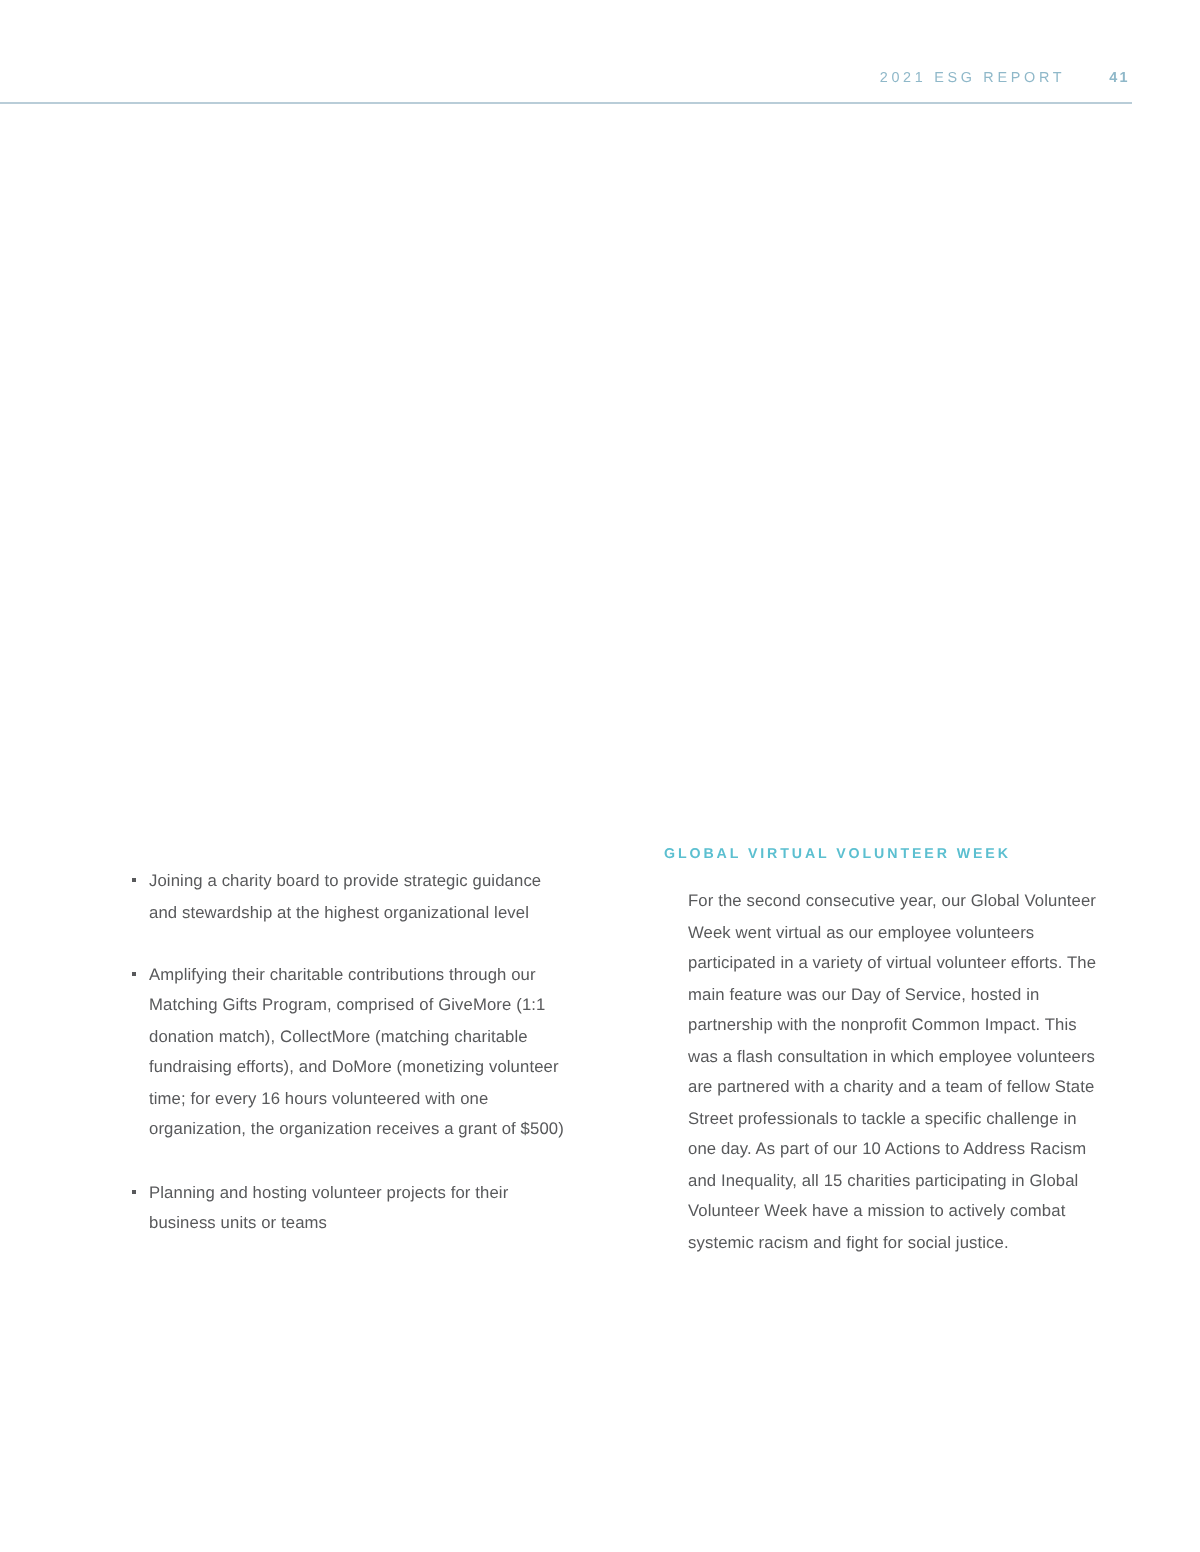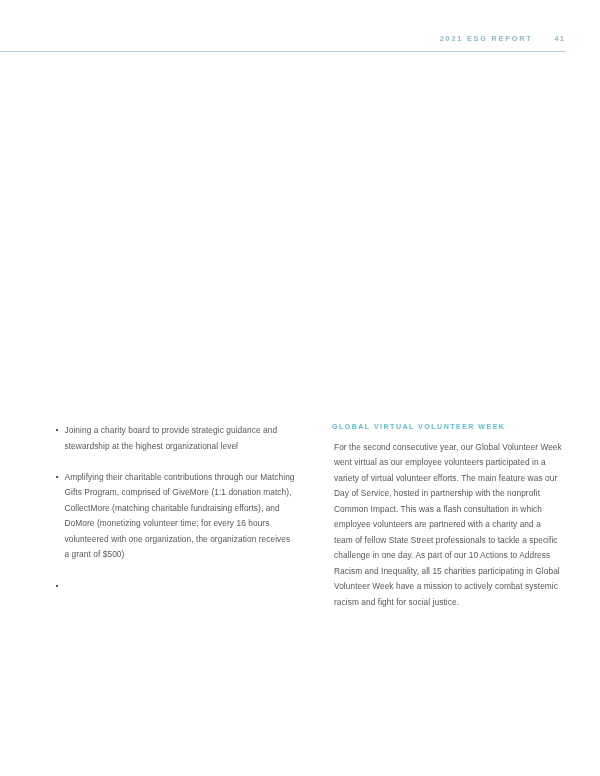--- a/index.html
+++ b/index.html
@@ -27,21 +27,21 @@
     position: absolute;
     right: 35px;
     top: 34px;
     display: flex;
     align-items: baseline;
     gap: 22px;
   }
   .header-report-title {
     font-size: 7.2px;
     letter-spacing: 1.85px;
-    font-weight: 700;
+    font-weight: 400;
     color: #8fb8c9;
     white-space: nowrap;
   }
   .header-page-number {
     font-size: 7.2px;
     letter-spacing: 1.2px;
     font-weight: 700;
     color: #8fb8c9;
   }
   .header-rule {
@@ -70,21 +70,21 @@
     width: 240px;
   }
   .column-right {
     left: 332px;
     width: 232px;
   }
 
   
   .bullet-list {
     list-style: none;
-    margin: 0;
+    margin: 10px;
     padding: 0;
   }
   .bullet-item {
     position: relative;
     padding-left: 8.5px;
     margin-bottom: 15.6px;
     font-size: 8.35px;
     line-height: 15.55px;
     color: #58595b;
     letter-spacing: 0.06px;
@@ -104,21 +104,21 @@
   
   .section-heading {
     font-size: 7.1px;
     font-weight: 700;
     letter-spacing: 1.45px;
     color: #5bbfd0;
     margin: 0 0 8.5px 0;
     white-space: nowrap;
   }
   .body-paragraph {
-    margin: 2px;
+    margin: 12px;
     font-size: 8.35px;
     line-height: 15.55px;
     color: #58595b;
     letter-spacing: 0.06px;
   }
 </style>
 </head>
 <body>
 
 <div class="page-header">
@@ -136,20 +136,21 @@
       <li class="bullet-item">
         <span class="bullet-marker"></span>
         <span>Joining a charity board to provide strategic guidance and stewardship at the highest organizational level</span>
       </li>
       <li class="bullet-item">
         <span class="bullet-marker"></span>
         <span>Amplifying their charitable contributions through our Matching Gifts Program, comprised of GiveMore (1:1 donation match), CollectMore (matching charitable fundraising efforts), and DoMore (monetizing volunteer time; for every 16 hours volunteered with one organization, the organization receives a grant of $500)</span>
       </li>
       <li class="bullet-item">
         <span class="bullet-marker"></span>
+        <span>Planning and hosting volunteer projects for their business units or teams</span>
       </li>
     </ul>
   </div>
 
   <div class="column column-right">
     <h2 class="section-heading">GLOBAL VIRTUAL VOLUNTEER WEEK</h2>
     <p class="body-paragraph">For the second consecutive year, our Global Volunteer Week went virtual as our employee volunteers participated in a variety of virtual volunteer efforts. The main feature was our Day of Service, hosted in partnership with the nonprofit Common Impact. This was a flash consultation in which employee volunteers are partnered with a charity and a team of fellow State Street professionals to tackle a specific challenge in one day. As part of our 10 Actions to Address Racism and Inequality, all 15 charities participating in Global Volunteer Week have a mission to actively combat systemic racism and fight for social justice.</p>
   </div>
 
 </div>

